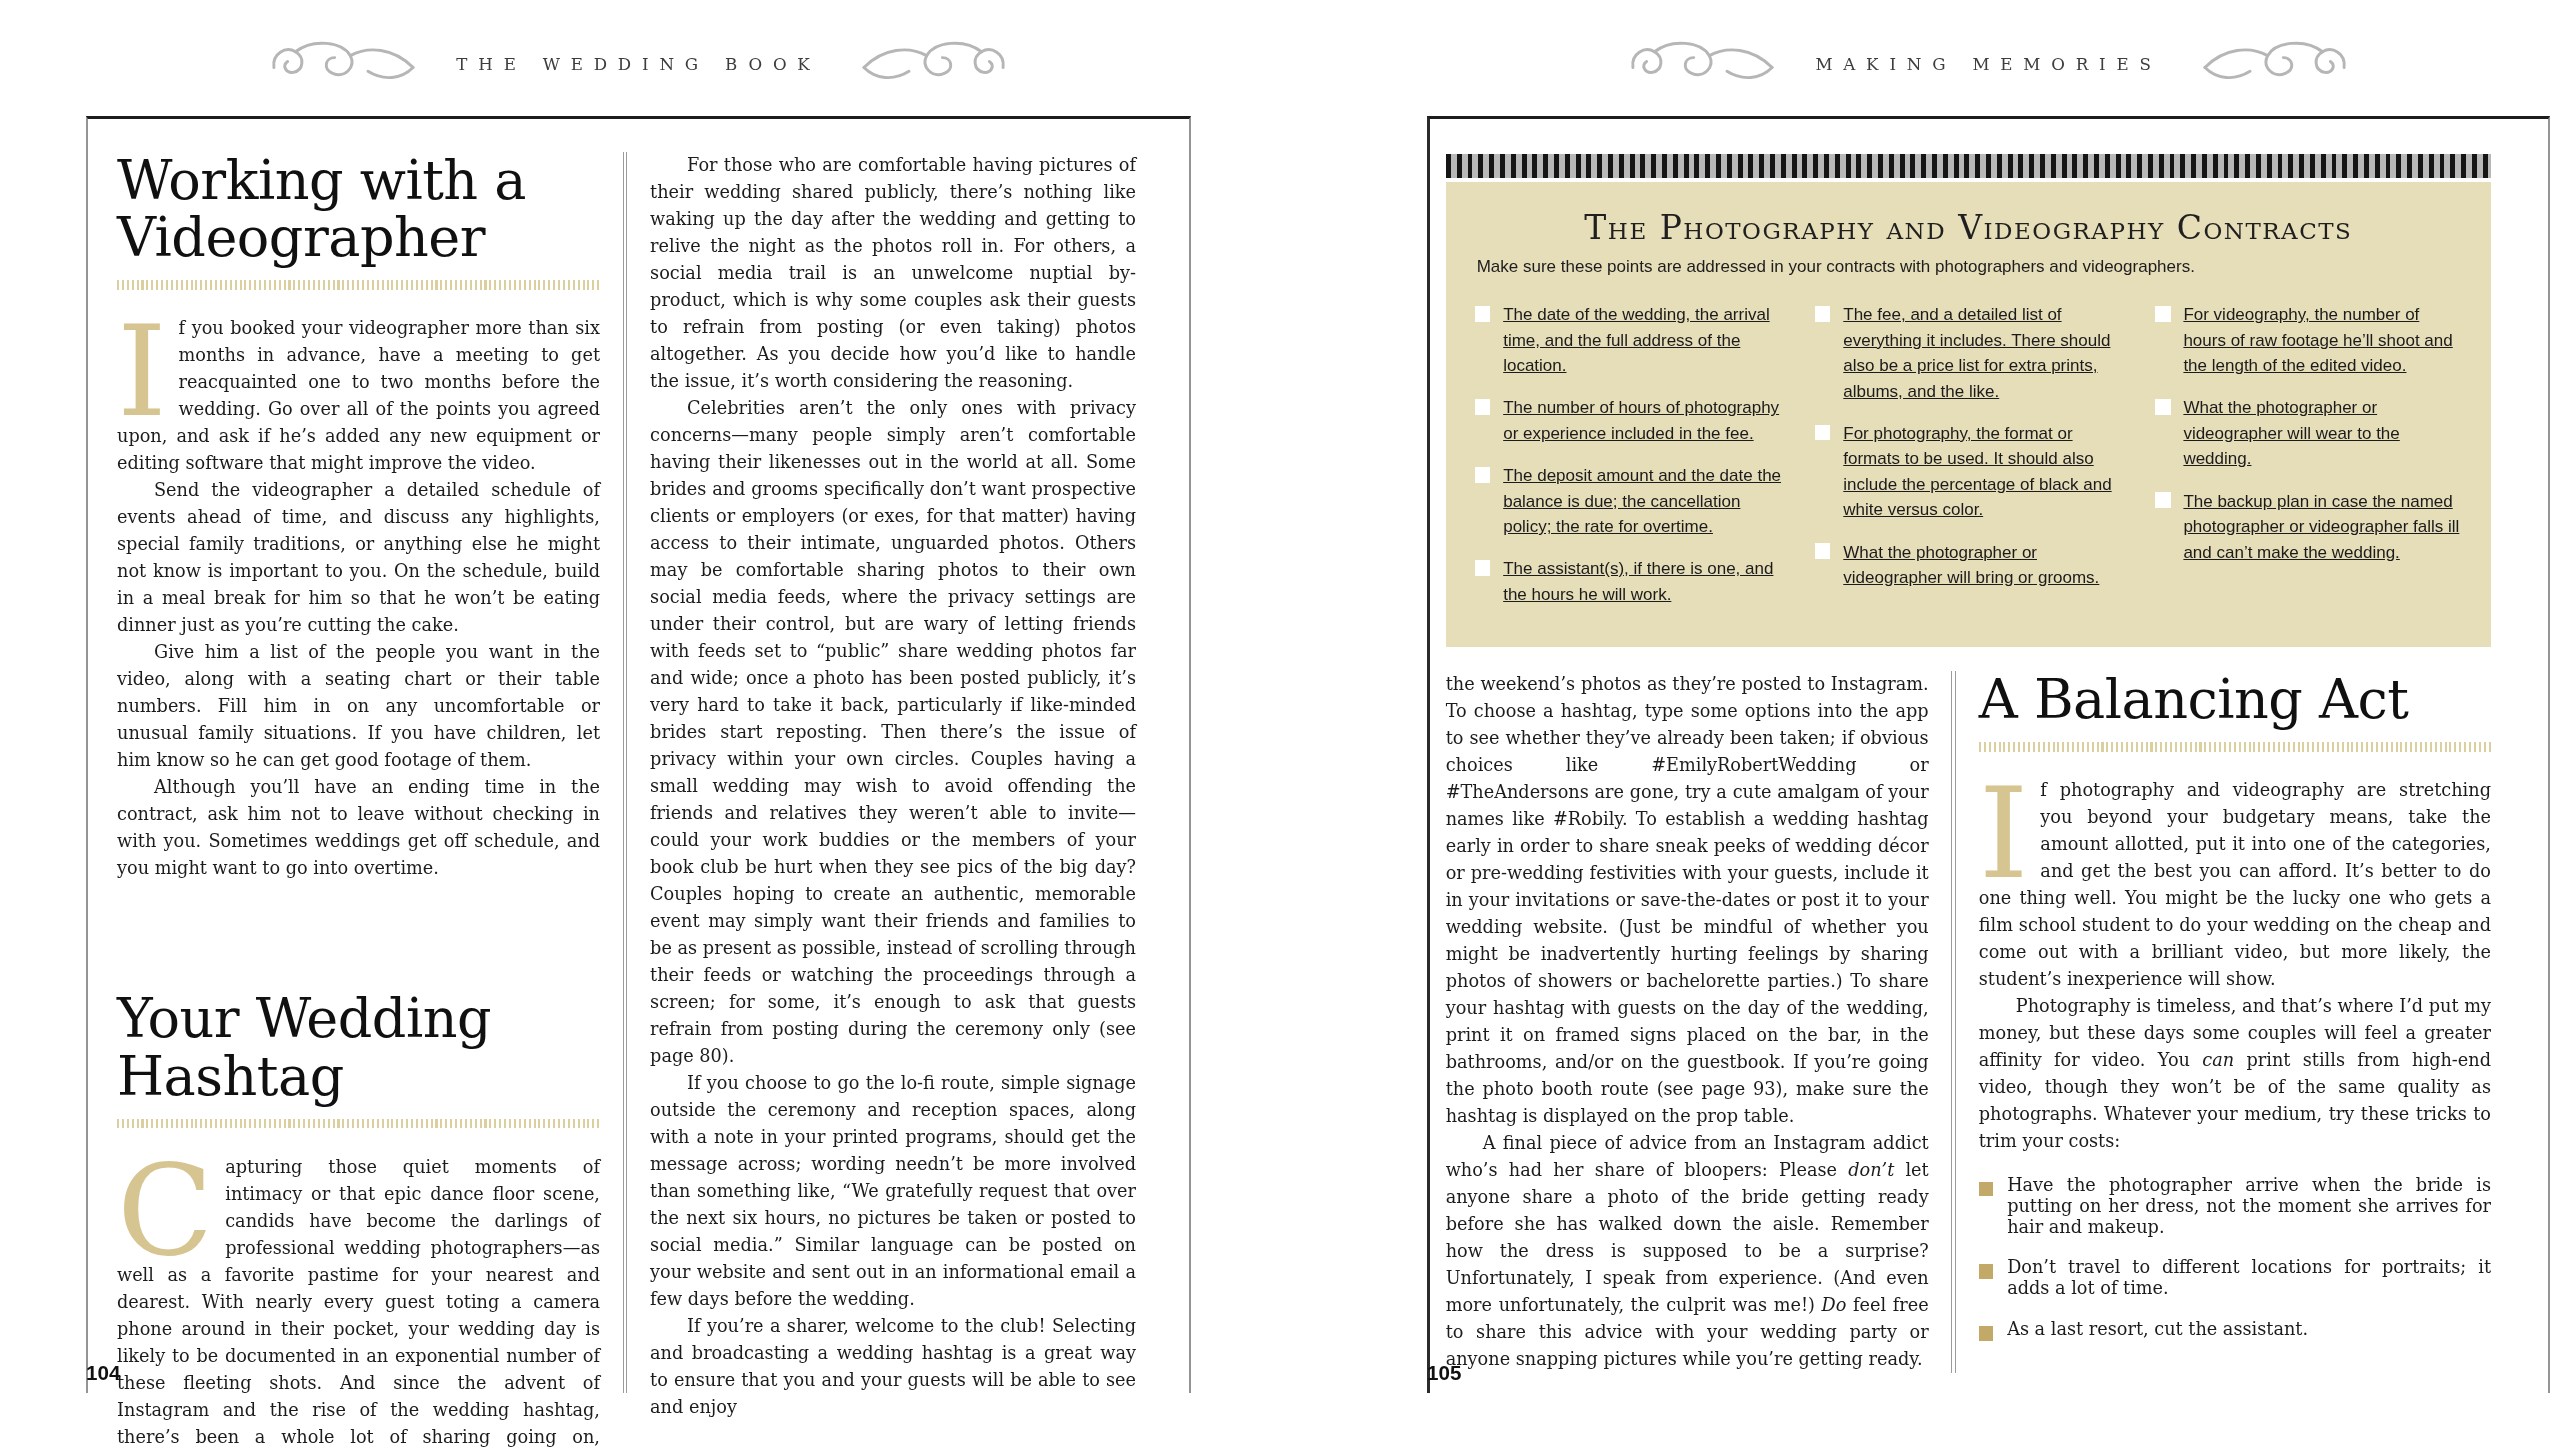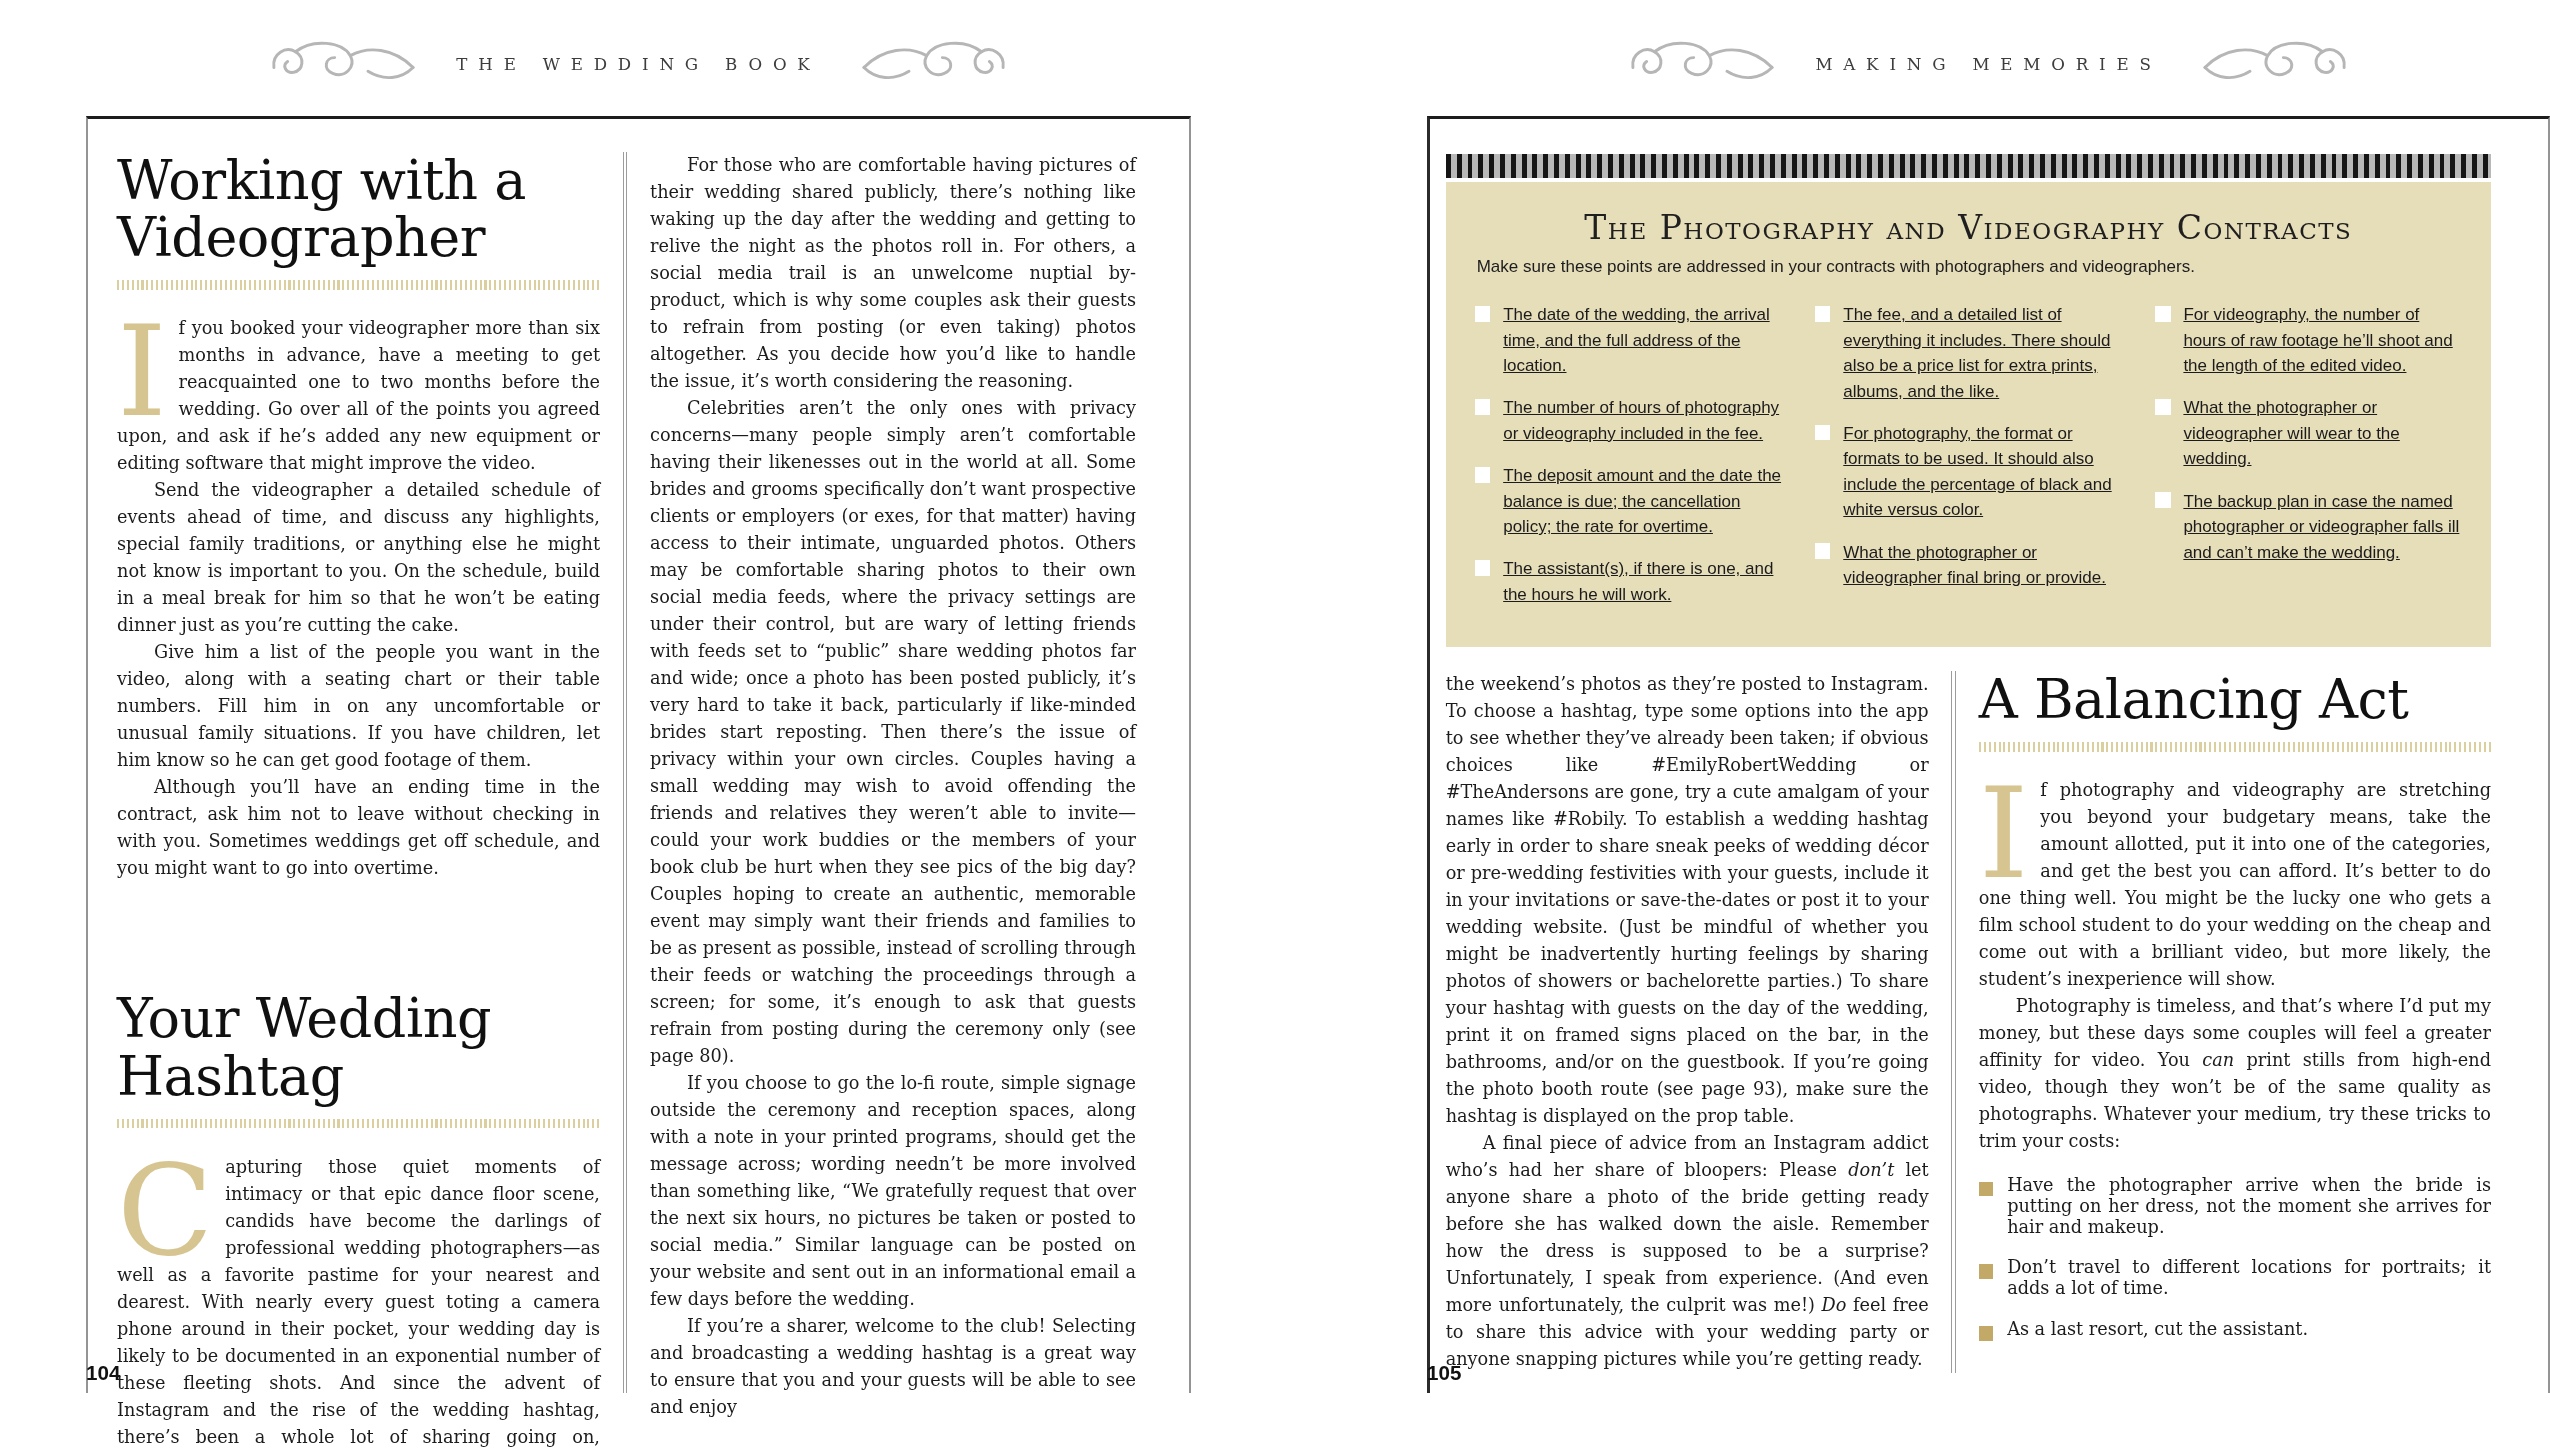--- a/index.html
+++ b/index.html
@@ -207,21 +207,21 @@
         <h2 class="box-title">The Photography and Videography Contracts</h2>
         <div class="box-subtitle">Make sure these points are addressed in your contracts with photographers and videographers.</div>
         <div class="box-columns">
           <div class="box-col">
               <div class="check-item">
                 <span class="check-marker"></span>
                 <span class="item-text">The date of the wedding, the arrival time, and the full address of the location.</span>
               </div>
               <div class="check-item">
                 <span class="check-marker"></span>
-                <span class="item-text">The number of hours of photography or videography included in the fee.</span>
+                <span class="item-text">The number of hours of photography or experience included in the fee.</span>
               </div>
               <div class="check-item">
                 <span class="check-marker"></span>
                 <span class="item-text">The deposit amount and the date the balance is due; the cancellation policy; the rate for overtime.</span>
               </div>
               <div class="check-item">
                 <span class="check-marker"></span>
                 <span class="item-text">The assistant(s), if there is one, and the hours he will work.</span>
               </div>
             </div>
@@ -229,21 +229,21 @@
               <div class="check-item">
                 <span class="check-marker"></span>
                 <span class="item-text">The fee, and a detailed list of everything it includes. There should also be a price list for extra prints, albums, and the like.</span>
               </div>
               <div class="check-item">
                 <span class="check-marker"></span>
                 <span class="item-text">For photography, the format or formats to be used. It should also include the percentage of black and white versus color.</span>
               </div>
               <div class="check-item">
                 <span class="check-marker"></span>
-                <span class="item-text">What the photographer or videographer final bring or provide.</span>
+                <span class="item-text">What the photographer or videographer will bring or grooms.</span>
               </div>
             </div>
           <div class="box-col">
               <div class="check-item">
                 <span class="check-marker"></span>
                 <span class="item-text">For videography, the number of hours of raw footage he’ll shoot and the length of the edited video.</span>
               </div>
               <div class="check-item">
                 <span class="check-marker"></span>
                 <span class="item-text">What the photographer or videographer will wear to the wedding.</span>

